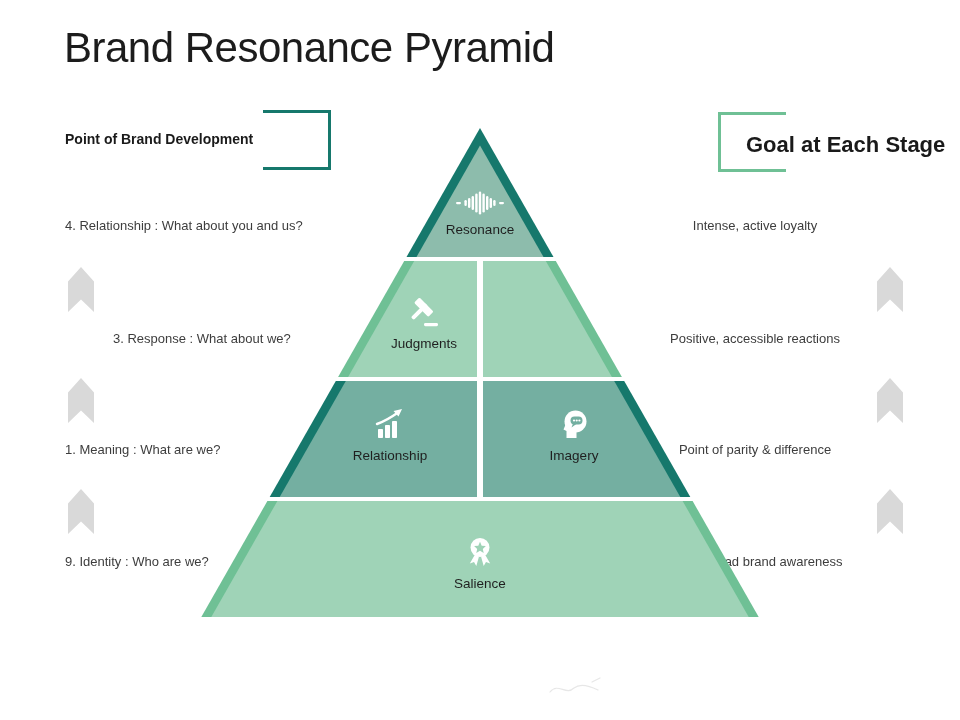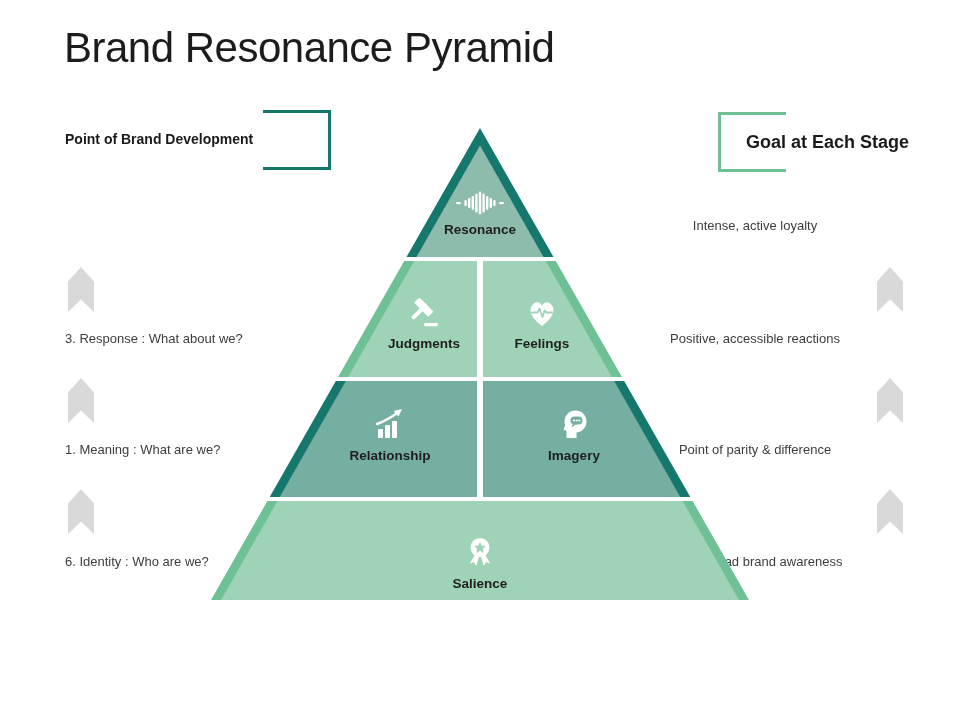--- a/index.html
+++ b/index.html
@@ -1,21 +1,21 @@
 <!DOCTYPE html>
 <html><head>
 <meta charset="utf-8">
 <style>
   * { margin: 0; padding: 0; box-sizing: border-box; }
   html, body { background: #ffffff; }
   body { font-family: "Liberation Sans", "DejaVu Sans", sans-serif; }
   .slide {
     position: relative;
     width: 960px;
-    height: 600px;
+    height: 720px;
     background: #ffffff;
     overflow: hidden;
   }
   .slide-title {
     position: absolute;
     left: 64px;
     top: 24px;
     font-size: 42px;
     font-weight: 400;
     color: #1c1c1c;
@@ -46,21 +46,21 @@
     width: 68px;
     height: 60px;
     border-top: 3px solid #6fc095;
     border-left: 3px solid #6fc095;
     border-bottom: 3px solid #6fc095;
   }
   .right-header-label {
     position: absolute;
     left: 746px;
     top: 132px;
-    font-size: 18px;
+    font-size: 22px;
     font-weight: 700;
     color: #1a1a1a;
     white-space: nowrap;
   }
   .stage-row {
     position: absolute;
     left: 65px;
     font-size: 13px;
     color: #3d3d3d;
     white-space: nowrap;
@@ -68,21 +68,21 @@
   .goal-row {
     position: absolute;
     right: 65px;
     width: 280px;
     text-align: center;
     font-size: 13px;
     color: #3d3d3d;
     white-space: nowrap;
   }
   .row-y-1 { top: 218px; }
-  .row-y-2 { top: 331px; }
+  .row-y-2 { top: 331px; margin-left: 48px; }
   .row-y-3 { top: 442px; }
   .row-y-4 { top: 554px; }
   .chevron {
     position: absolute;
     width: 26px;
     height: 45px;
     background: #d9d9d9;
     clip-path: polygon(50% 0%, 100% 32%, 100% 100%, 50% 72%, 0% 100%, 0% 32%);
   }
   .chev-left  { left: 68px; }
@@ -100,21 +100,21 @@
   .pyr-block {
     position: absolute;
     width: 160px;
     display: flex;
     flex-direction: column;
     align-items: center;
     gap: 6px;
   }
   .pyr-label {
     font-size: 13.5px;
-    font-weight: 700;
+    font-weight: 400;
     color: #1f1f1f;
     white-space: nowrap;
   }
   .blk-resonance   { left: 400px; top: 190px; }
   .blk-judgments   { left: 344px; top: 296px; }
   .blk-feelings    { left: 462px; top: 296px; }
   .blk-performance { left: 310px; top: 408px; }
   .blk-imagery     { left: 494px; top: 408px; justify-content: center; }
   .blk-salience    { left: 400px; top: 536px; }
   .watermark {
@@ -129,23 +129,24 @@
 
 <div class="slide">
 
   <h1 class="slide-title">Brand Resonance Pyramid</h1>
 
   <div class="left-header-label">Point of Brand Development</div>
   <div class="left-header-bracket"></div>
   <div class="right-header-bracket"></div>
   <div class="right-header-label">Goal at Each Stage</div>
 
+  <div class="stage-row row-y-1">4. Relationship : What about you and us?</div>
   <div class="stage-row row-y-2">3. Response : What about we?</div>
   <div class="stage-row row-y-3">1. Meaning : What are we?</div>
-  <div class="stage-row row-y-4">6. Identity : Who are we?</div>
+  <div class="stage-row row-y-4">9. Identity : Who are we?</div>
 
   <div class="goal-row row-y-1">Intense, active loyalty</div>
   <div class="goal-row row-y-2">Positive, accessible reactions</div>
   <div class="goal-row row-y-3">Point of parity &amp; difference</div>
   <div class="goal-row row-y-4">Deep. broad brand awareness</div>
 
   <div class="chevron chev-left chev-y-1"></div>
   <div class="chevron chev-left chev-y-2"></div>
   <div class="chevron chev-left chev-y-3"></div>
   <div class="chevron chev-right chev-y-1"></div>
@@ -196,27 +197,20 @@
         <g transform="rotate(45 17 11)">
           <rect x="7" y="7.5" width="20" height="7.5" rx="1.3"></rect>
           <rect x="15" y="7.5" width="4" height="20" rx="1.4"></rect>
         </g>
         <rect x="17" y="27" width="14" height="3.2" rx="1.4"></rect>
       </g>
     </svg>
     <div class="pyr-label">Judgments</div>
   </div>
 
-  <div class="pyr-block blk-feelings">
-    <svg width="34" height="34" viewBox="0 0 34 34">
-      <path d="M17,30 C5.5,21.5 3,13 8,8.2 C11.8,4.6 15.8,6.6 17,10 C18.2,6.6 22.2,4.6 26,8.2 C31,13 28.5,21.5 17,30 Z" fill="#ffffff"></path>
-      <polyline points="7,16.5 12.5,16.5 14.5,12.5 17.5,21 19.5,14.5 21.5,16.5 27,16.5" fill="none" stroke="#9fd3b7" stroke-width="1.8" stroke-linecap="round" stroke-linejoin="round"></polyline>
-    </svg>
-    <div class="pyr-label">Feelings</div>
-  </div>
 
   <div class="pyr-block blk-performance">
     <svg width="34" height="34" viewBox="0 0 34 34">
       <g fill="#ffffff">
         <rect x="5" y="21" width="5" height="9" rx="0.8"></rect>
         <rect x="12" y="17" width="5" height="13" rx="0.8"></rect>
         <rect x="19" y="13" width="5" height="17" rx="0.8"></rect>
       </g>
       <path d="M4,16 C11,13.5 18,9.5 25,4.5" fill="none" stroke="#ffffff" stroke-width="2.4" stroke-linecap="round"></path>
       <polygon points="29,1 20.5,3 25.5,8.5" fill="#ffffff"></polygon>

